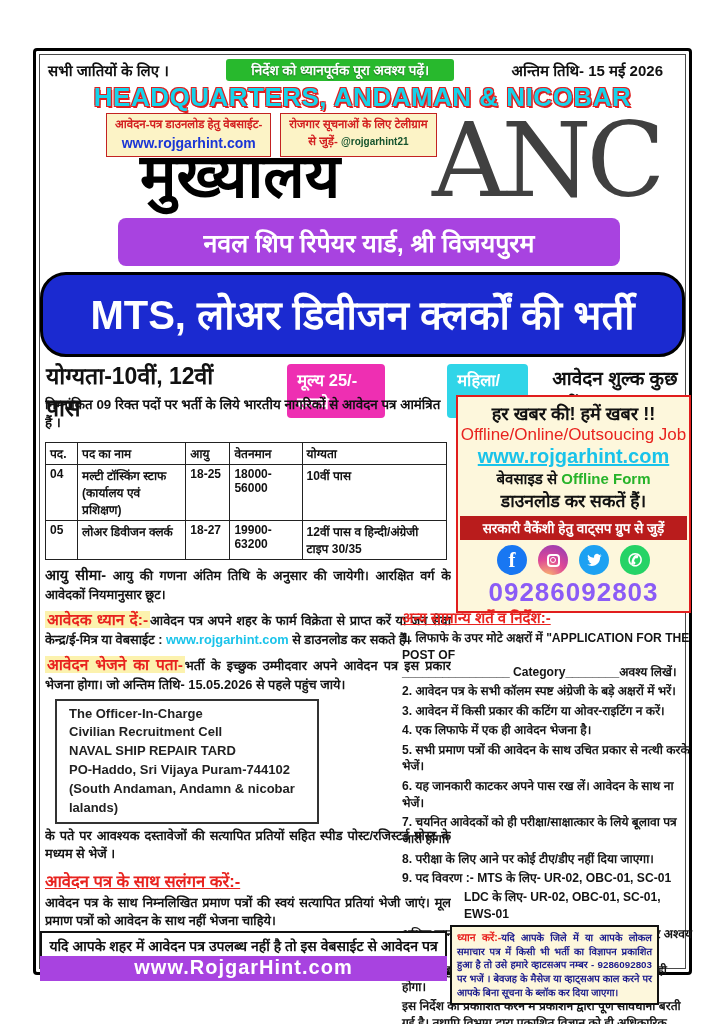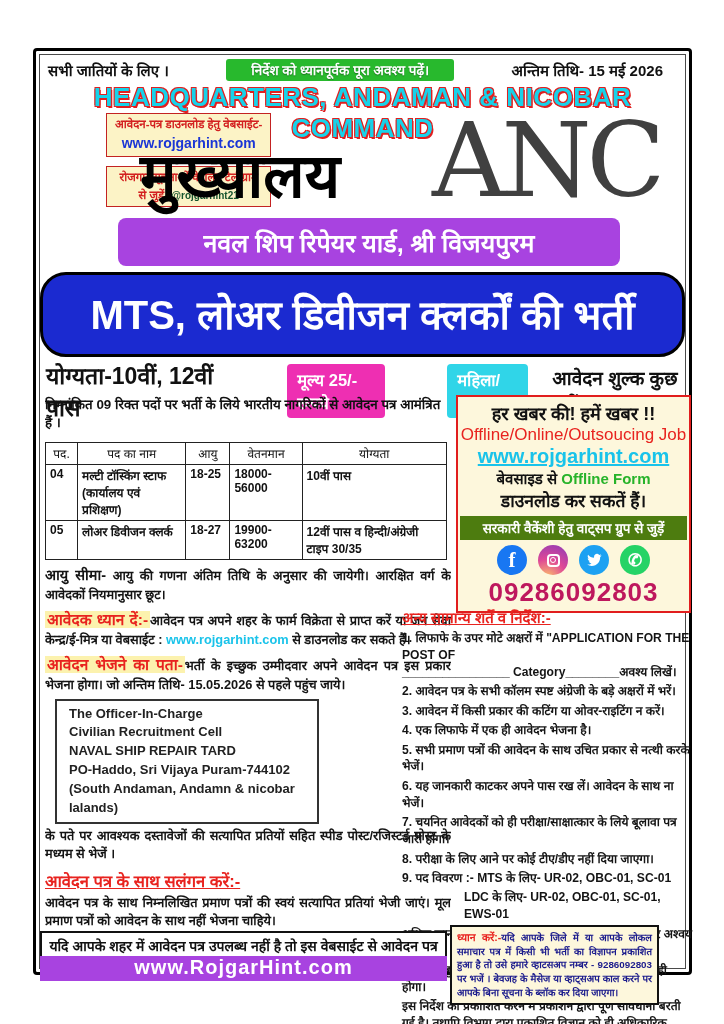--- a/index.html
+++ b/index.html
@@ -16,21 +16,21 @@
     display:flex; justify-content:space-between; align-items:center; }
   .audience { font-size:15px; font-weight:700; }
   .notice { background:#28b92d; color:#fff; font-size:13.5px; font-weight:800;
     padding:2px 25px; border-radius:3px; text-shadow:0 1px 1px rgba(0,0,0,.35); }
   .lastdate { font-size:15px; font-weight:700; }
 
   .org { position:absolute; top:31px; left:0; width:100%; text-align:center;
     font-size:26px; font-weight:800; letter-spacing:.5px; color:#17d2e9;
     text-shadow:-1px -1px 0 #e02020, 1px -1px 0 #e02020, -1px 1px 0 #e02020, 1.5px 1.5px 0 #e02020; }
 
-  .head-boxes { position:absolute; top:62px; left:70px; display:flex; gap:9px;flex-direction:column; }
+  .head-boxes { position:absolute; top:62px; left:70px; display:flex; gap:9px; }
   .head-box { background:#fcf3c6; border:1.5px solid #c32222; padding:2px 8px;
     font-size:11.5px; font-weight:700; color:#d32020; text-align:center; line-height:1.5; }
   .head-box .url { color:#1a35d6; font-size:14px; }
   .head-box .handle { color:#14532d; font-size:10px; }
 
   .title-hi { position:absolute; top:95px; left:8px; width:392px; text-align:center;
     font-size:61px; font-weight:800; line-height:1; color:#000; }
   .title-anc { position:absolute; top:58px; left:396px; width:256px; text-align:left;
     font-family:"DejaVu Serif", serif; font-weight:400; font-size:103px; line-height:1;
     letter-spacing:-5px; color:#404040; }
@@ -52,54 +52,54 @@
   .badge.gender { background:#30d5e8; margin-left:48px; }
   .fact-fee { font-size:19px; font-weight:800; margin-left:10px; }
 
   
   .leftcol { position:absolute; top:344px; left:9px; width:406px; height:536px; overflow:hidden; }
   .p { font-size:12.8px; font-weight:600; line-height:1.45; text-align:justify; color:#141414; }
   .intro { font-size:13.4px; font-weight:800; margin-bottom:11px; text-align:left; }
   table.vtab { width:99%; border-collapse:collapse; margin:2px 0 5px; }
   table.vtab th, table.vtab td { border:1.5px solid #222; font-size:12px; font-weight:600;
     padding:2px 4px; text-align:left; vertical-align:top; }
-  table.vtab th { font-weight:400;text-align:center; }
+  table.vtab th { font-weight:700; }
   .lead-dark { font-weight:800; font-size:14.5px; }
   .lead-red { color:#e8231f; background:#fcf2ae; font-weight:800; font-size:15.5px; padding:0 2px; }
   .url-cyan { color:#19c3ea; font-weight:800; }
   .addr-box { border:2px solid #333; width:264px; margin:4px 0 3px 10px;
     padding:4px 12px; font-size:13px; font-weight:600; line-height:1.45; color:#222;
     background:#fff; text-align:left; }
   .attach-head { color:#e8231f; font-size:16.5px; font-weight:800;
     text-decoration:underline; margin:5px 0 2px; }
   .att-item { display:flex; gap:9px; font-size:12.8px; font-weight:600; margin:2.5px 0; }
   .att-num { min-width:16px; }
 
   
   .promo { position:absolute; top:344px; left:420px; width:235px;
     border:2.5px solid #e11d1d; background:#fdf7dc; text-align:center; padding-bottom:3px; }
   .pr1 { font-size:18px; font-weight:800; padding-top:4px; }
   .pr2 { font-size:17px; font-weight:400; color:#e8231f; }
   .pr-url { font-size:20px; font-weight:800; color:#19c3ea; text-decoration:underline; }
   .pr3 { font-size:15px; font-weight:800; }
   .pr3 .green { color:#27b32a; }
   .pr4 { font-size:17.5px; font-weight:800; }
-  .pr-strip { background:#4d7c0f; color:#fff; font-size:13.5px; font-weight:700;
+  .pr-strip { background:#b91c1c; color:#fff; font-size:13.5px; font-weight:700;
     margin:4px 2px 5px; padding:3px 0; }
   .icons { display:flex; justify-content:center; gap:11px; margin:3px 0 2px; }
   .icon { width:30px; height:30px; border-radius:50%; display:flex;
     align-items:center; justify-content:center; color:#fff; }
   .icon.fb { background:#1877f2; font-family:"Liberation Serif", serif;
     font-weight:800; font-size:21px; }
   .icon.ig { background:radial-gradient(circle at 30% 110%, #fdc468, #df4996 48%, #8a3ab9); }
   .cam { width:13px; height:13px; border:2px solid #fff; border-radius:4px; position:relative; }
   .cam::after { content:""; position:absolute; inset:1.5px; border:1.6px solid #fff; border-radius:50%; }
   .icon.tw { background:#1da1f2; }
   .icon.wa { background:#25d366; font-size:17px; font-weight:800; }
-  .pr-phone { font-size:26px; font-weight:800; color:#be185d; letter-spacing:1px; }
+  .pr-phone { font-size:26px; font-weight:800; color:#8b5cf6; letter-spacing:1px; }
 
   
   .terms { position:absolute; top:556px; left:366px; width:291px; }
   .terms-head { color:#e8231f; font-size:15px; font-weight:800;
     text-decoration:underline; margin-bottom:3px; }
   .term { font-size:12.1px; font-weight:600; line-height:1.4; margin:2.5px 0; color:#141414; }
   .term b { font-weight:800; }
   .term.indent { padding-left:62px; }
 
   

